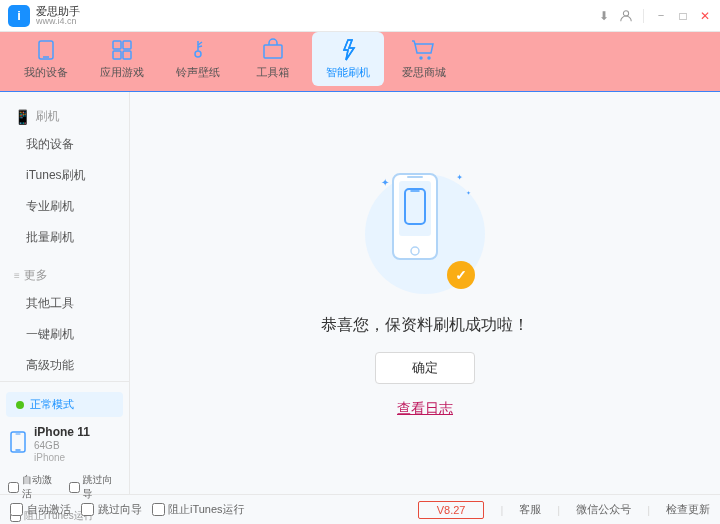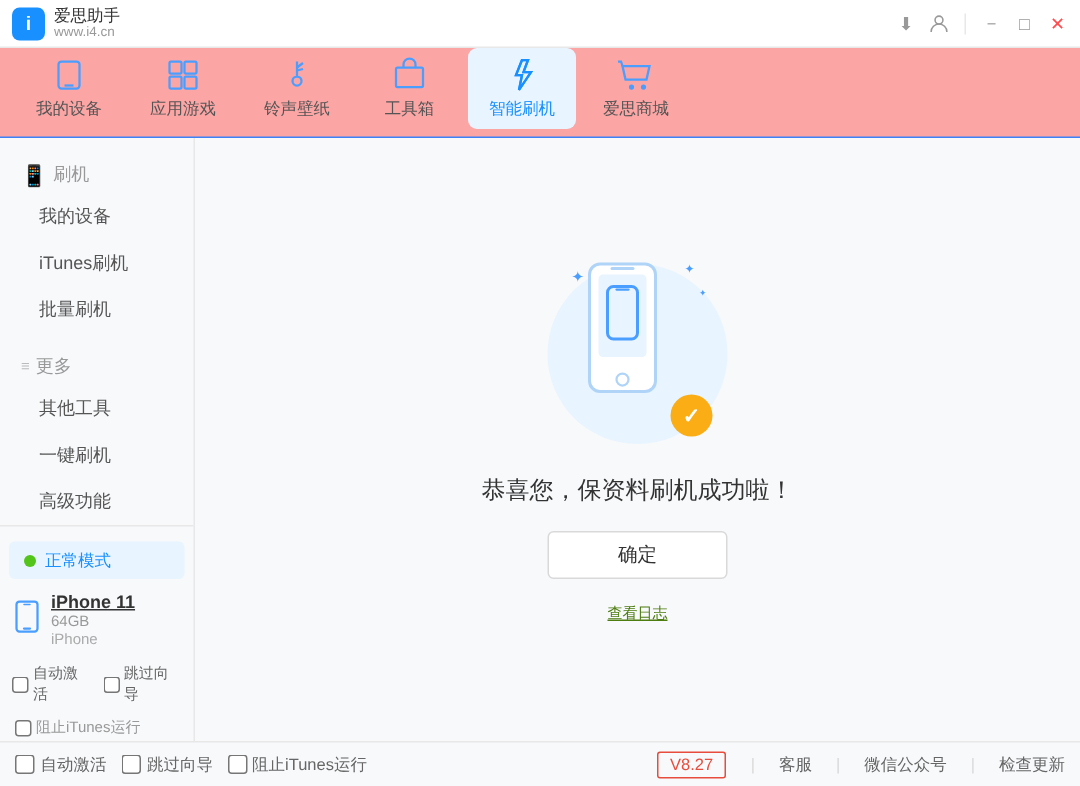--- a/index.html
+++ b/index.html
@@ -172,21 +172,20 @@
     }
     .device-details {
       display: flex;
       flex-direction: column;
       gap: 1px;
     }
     .device-name {
       font-size: 12px;
       font-weight: bold;
       color: #333;
-      text-decoration: underline;
     }
     .device-storage {
       font-size: 10px;
       color: #999;
     }
     .device-type {
       font-size: 10px;
       color: #aaa;
     }
 
@@ -242,35 +241,35 @@
       position: absolute;
       color: #4a9eff;
       font-size: 12px;
     }
     .success-title {
       font-size: 16px;
       color: #333;
       font-weight: normal;
     }
     .confirm-btn {
-      width: 120px;
+      width: 100px;
       height: 32px;
       border: 1px solid #d9d9d9;
       background: #fff;
       border-radius: 4px;
       cursor: pointer;
       font-size: 13px;
       color: #333;
       display: flex;
       align-items: center;
       justify-content: center;
     }
     .view-log {
-      font-size: 10px;
-      color: #4d7c0f;
+      font-size: 14px;
+      color: #be185d;
       cursor: pointer;
       text-decoration: underline;
     }
 
     
     .footer {
       height: 30px;
       background: #f7f9fb;
       border-top: 1px solid #e8e8e8;
       display: flex;
@@ -298,21 +297,21 @@
     .footer-right {
       display: flex;
       align-items: center;
       gap: 16px;
       font-size: 11px;
       color: #666;
     }
     .version-badge {
       border: 1.5px solid #e74c3c;
       color: #e74c3c;
-      padding: 2px 8px;
+      padding: 2px 18px;
       font-size: 11px;
       border-radius: 2px;
     }
     .footer-link {
       cursor: pointer;
       color: #666;
     }
     .footer-divider {
       color: #d9d9d9;
     }
@@ -416,20 +415,21 @@
 
 <div class="main-layout">
 
   <div class="sidebar">
     <div class="sidebar-section-title">
       <span style="color:#4a9eff;font-size:14px;">📱</span>
       <span>刷机</span>
     </div>
     <div class="sidebar-item">我的设备</div>
     <div class="sidebar-item">iTunes刷机</div>
+    <div class="sidebar-item">专业刷机</div>
     <div class="sidebar-item">批量刷机</div>
 
     <div class="sidebar-section-title" style="margin-top:8px;">
       <span style="color:#bbb; font-size:10px;">≡</span>
       <span>更多</span>
     </div>
     <div class="sidebar-item">其他工具</div>
     <div class="sidebar-item">一键刷机</div>
     <div class="sidebar-item">高级功能</div>
 

